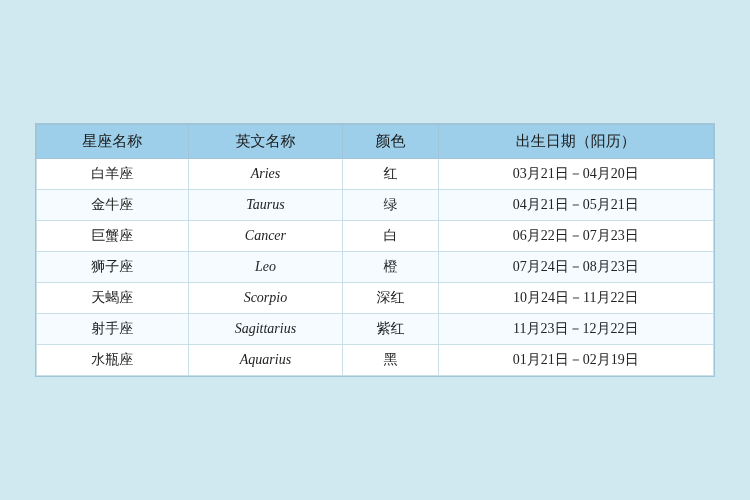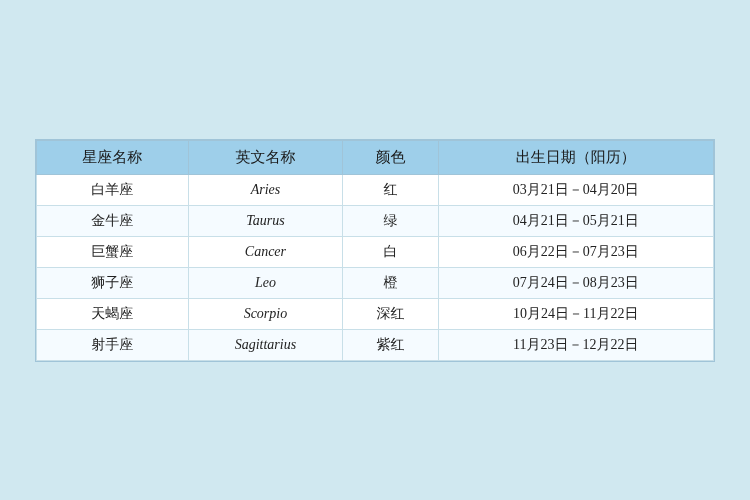--- a/index.html
+++ b/index.html
@@ -110,15 +110,21 @@
           <td>Scorpio</td>
           <td>深红</td>
           <td>10月24日－11月22日</td>
         </tr>
         <tr>
           <td>射手座</td>
           <td>Sagittarius</td>
           <td>紫红</td>
           <td>11月23日－12月22日</td>
         </tr>
+        <tr>
+          <td>水瓶座</td>
+          <td>Aquarius</td>
+          <td>黑</td>
+          <td>01月21日－02月19日</td>
+        </tr>
       </tbody>
   </table>
 </div>
 
 </body></html>

